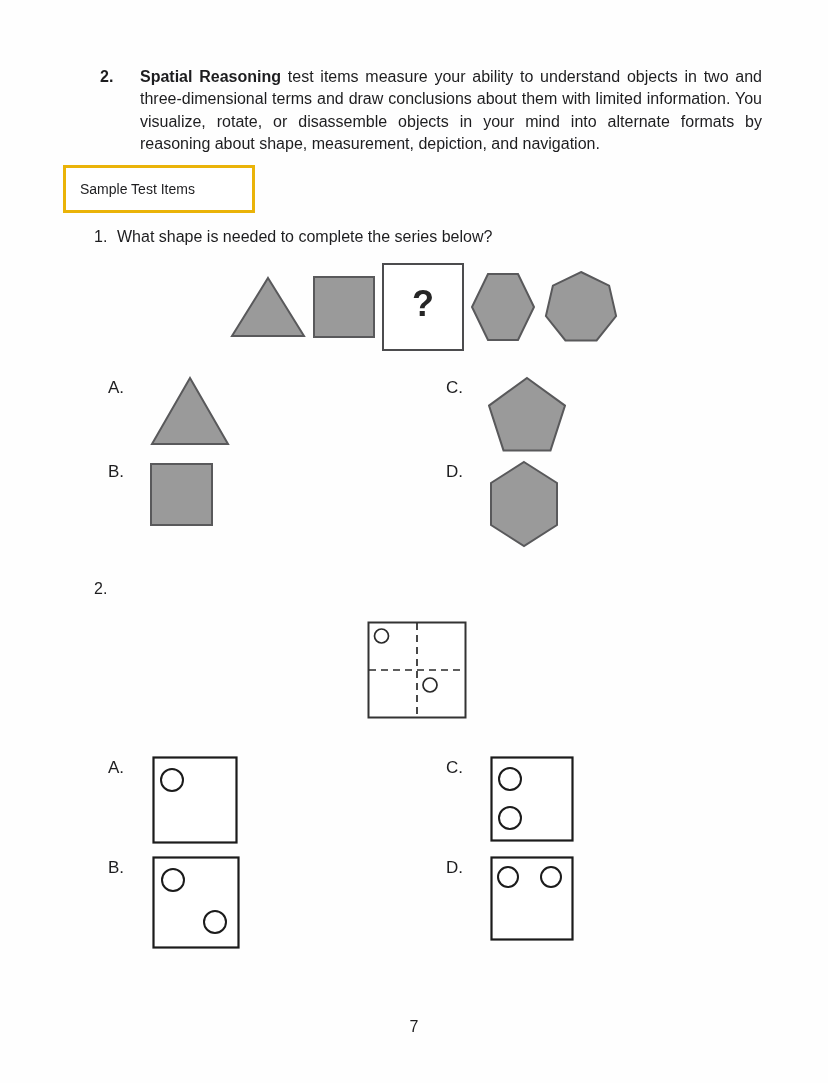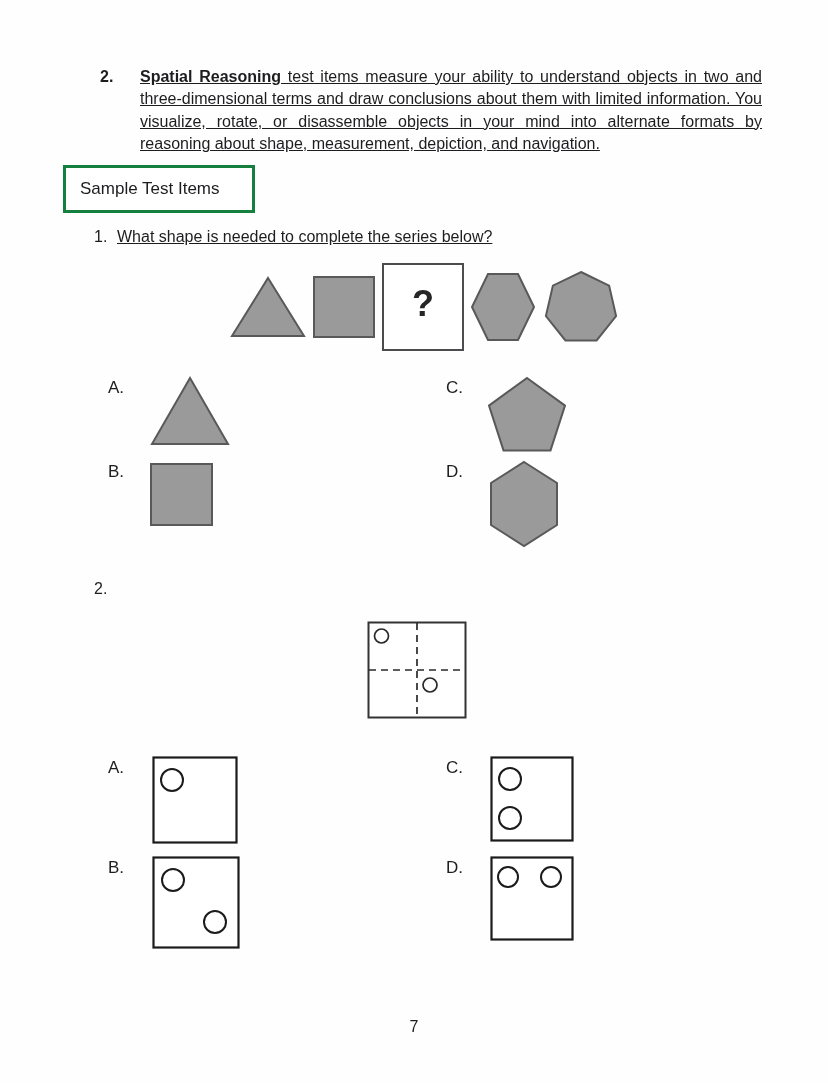--- a/index.html
+++ b/index.html
@@ -25,45 +25,44 @@
     font-weight: bold;
     font-size: 16px;
     line-height: 22.4px;
   }
   .intro-text {
     width: 622px;
     font-size: 16px;
     line-height: 22.4px;
     text-align: justify;
     text-align-last: left;
-    text-decoration: underline;
   }
   .intro-text .lead { font-weight: bold; }
 
   
   .sample-box {
     display: inline-block;
     margin: 9px 0 0 63px;
-    border: 3px solid #15803d;
+    border: 3px solid #eab308;
     background: #ffffff;
     padding: 11px 17px 11px 14px;
-    font-size: 17px;
+    font-size: 14px;
     line-height: 20px;
     min-width: 155px;
   }
 
   
   .question-line {
     display: flex;
     margin-left: 94px;
     font-size: 16px;
     line-height: 21px;
   }
   .q-number { flex: 0 0 23px; }
-  .q-text   { max-width: 572px; text-decoration: underline; }
+  .q-text   { max-width: 572px; }
   .q1-line  { margin-top: 13px; }
   .q2-line  { margin-top: 30px; }
 
   
   .series-row {
     display: flex;
     align-items: center;
     gap: 7px;
     margin: 16px 0 0 230px;
     height: 89px;

